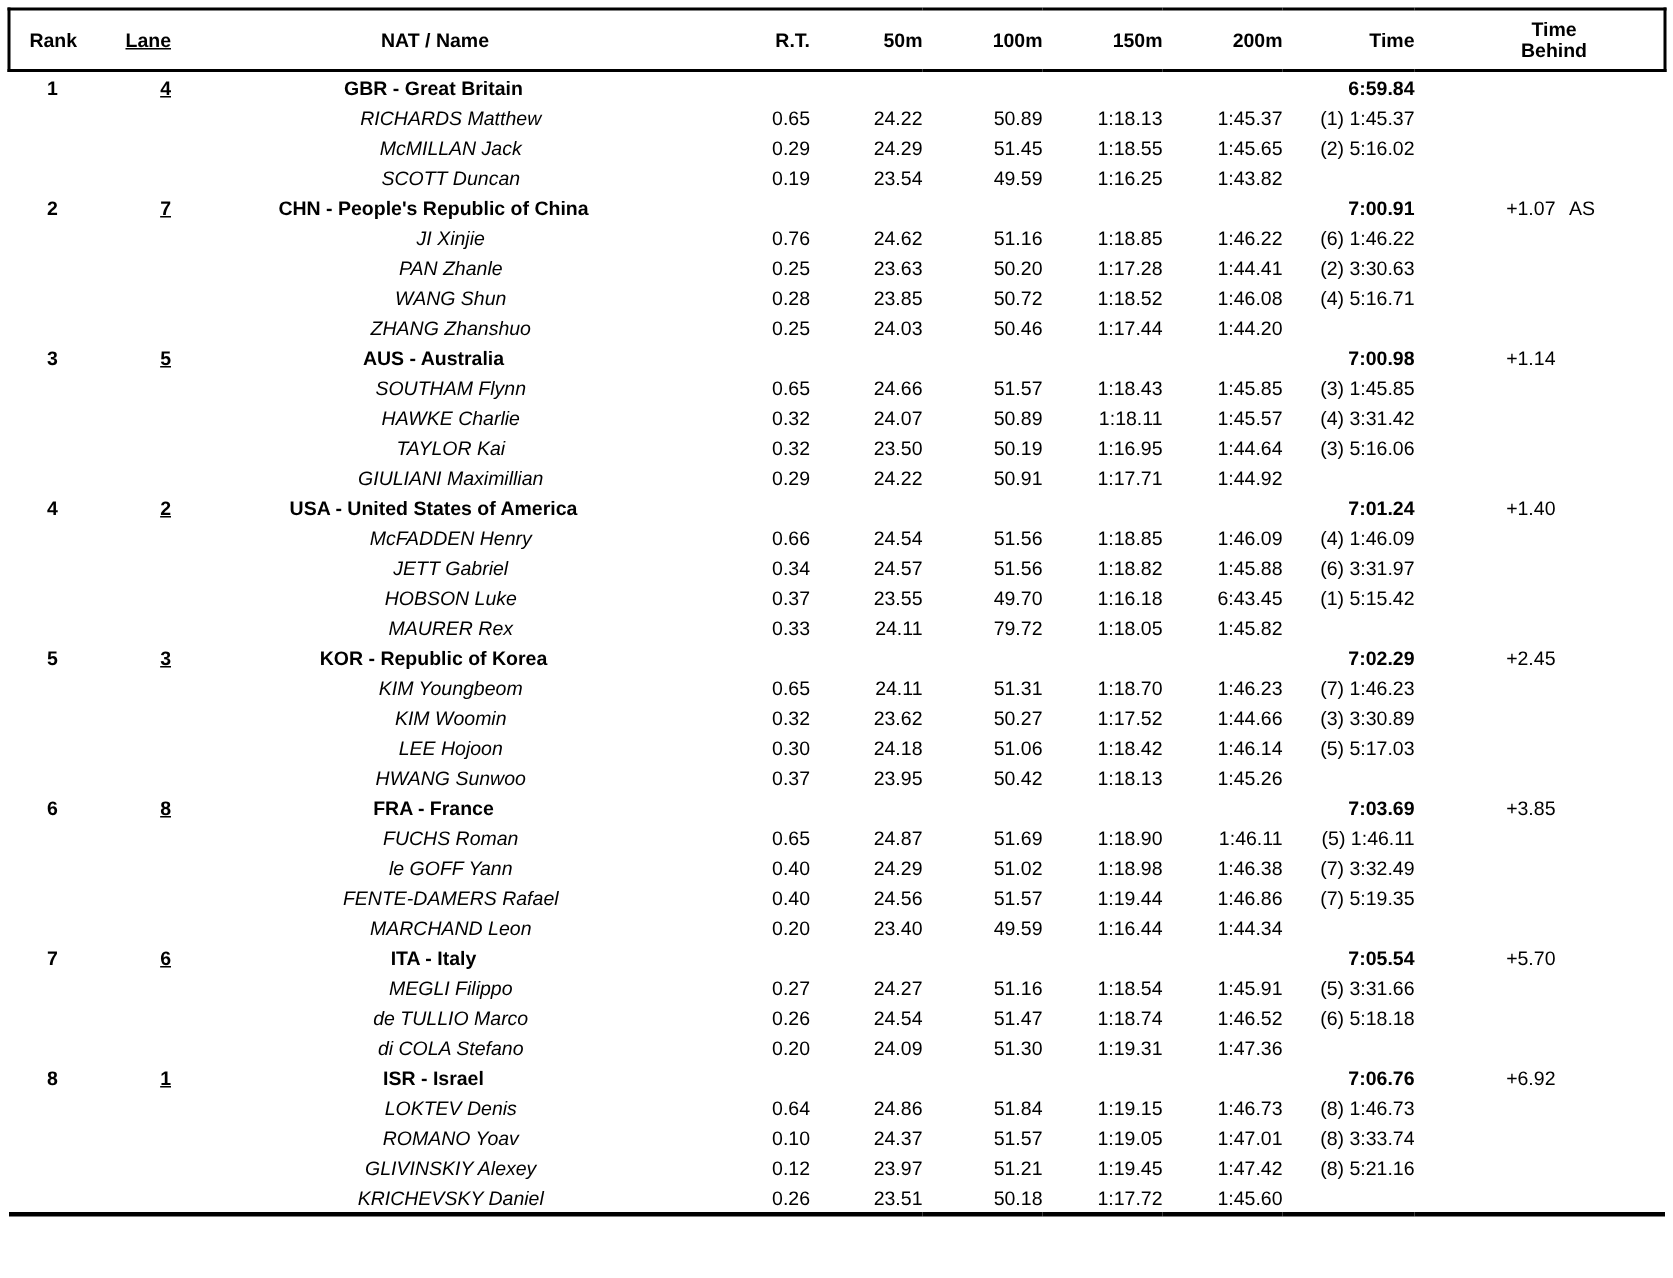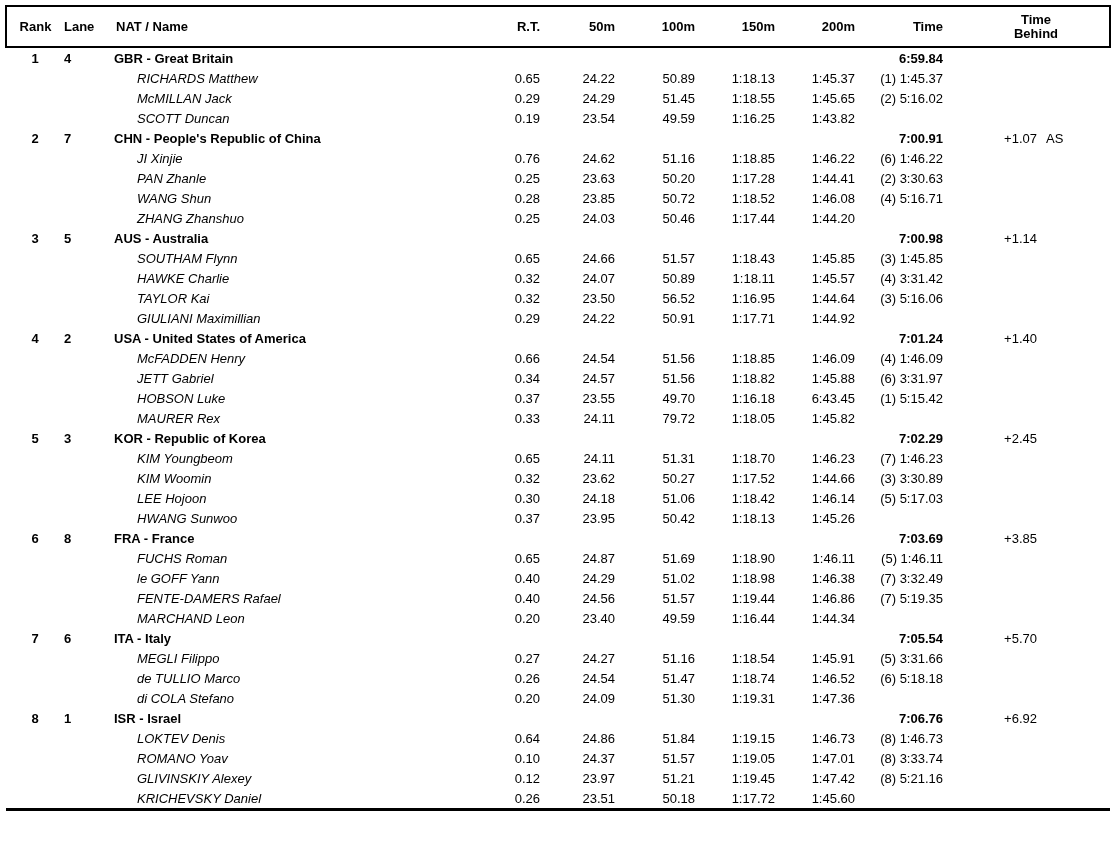--- a/index.html
+++ b/index.html
@@ -32,22 +32,22 @@
   }
   tbody td {
     font-size: 13px;
     height: 20px;
     padding: 0;
     vertical-align: middle;
     white-space: nowrap;
     overflow: visible;
   }
   .c-rank  { text-align: center; }
-  .c-lane  { text-align: left; }
-  .c-name  { text-align: left; }
+  .c-lane  { text-align: right; text-decoration: underline; }
+  .c-name  { text-align: center; }
   .c-num   { text-align: right; }
   .c-behind { text-align: left; }
   th.c-name { padding-left: 2px; }
   th.c-behind { text-align: center; padding-left: 20px; line-height: 14px; }
   .team-row td { font-weight: bold; }
   .team-row td.c-behind { font-weight: normal; }
   .swimmer-row .c-name { padding-left: 23px; font-style: italic; }
   .behind-val { display: inline-block; width: 94px; text-align: right; }
   .record-tag { margin-left: 9px; }
 </style>
@@ -228,21 +228,21 @@
         <td class="c-num">1:45.57</td>
         <td class="c-num">(4) 3:31.42</td>
         <td class="c-behind"></td>
       </tr>
       <tr class="swimmer-row">
         <td class="c-rank"></td>
         <td class="c-lane"></td>
         <td class="c-name">TAYLOR Kai</td>
         <td class="c-num">0.32</td>
         <td class="c-num">23.50</td>
-        <td class="c-num">56.52</td>
+        <td class="c-num">50.19</td>
         <td class="c-num">1:16.95</td>
         <td class="c-num">1:44.64</td>
         <td class="c-num">(3) 5:16.06</td>
         <td class="c-behind"></td>
       </tr>
       <tr class="swimmer-row">
         <td class="c-rank"></td>
         <td class="c-lane"></td>
         <td class="c-name">GIULIANI Maximillian</td>
         <td class="c-num">0.29</td>

